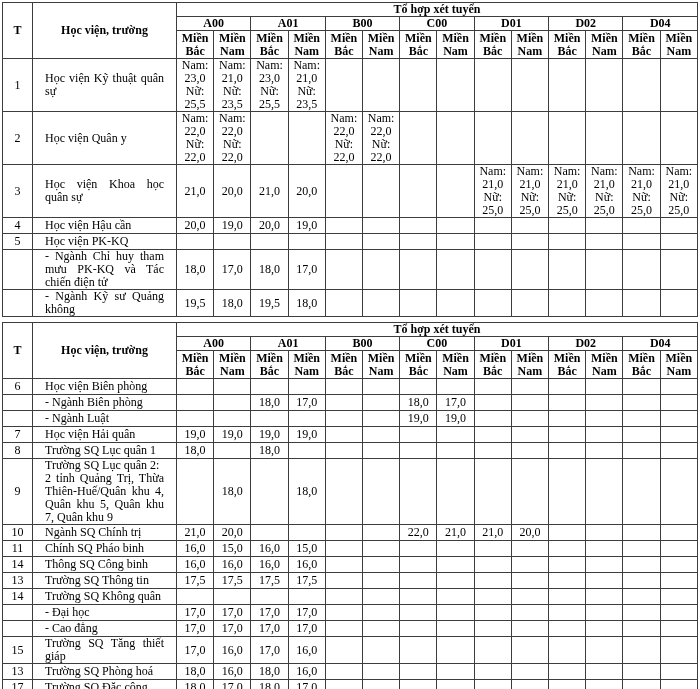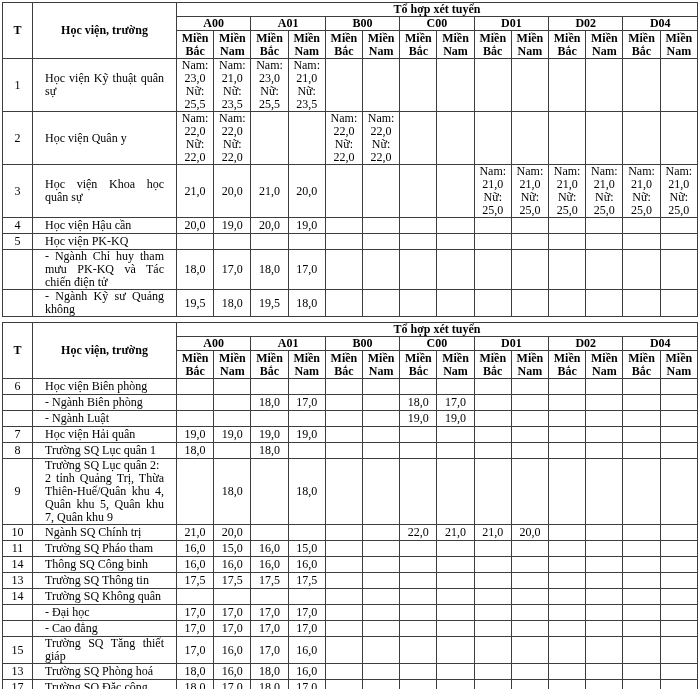--- a/index.html
+++ b/index.html
@@ -444,21 +444,21 @@
           <td class="val">21,0</td>
           <td class="val">21,0</td>
           <td class="val">20,0</td>
           <td class="val"></td>
           <td class="val"></td>
           <td class="val"></td>
           <td class="val"></td>
         </tr>
         <tr>
           <td class="num">11</td>
-          <td class="name">Trường SQ Pháo tham</td>
+          <td class="name">Chính SQ Pháo binh</td>
           <td class="val">16,0</td>
           <td class="val">15,0</td>
           <td class="val">16,0</td>
           <td class="val">15,0</td>
           <td class="val"></td>
           <td class="val"></td>
           <td class="val"></td>
           <td class="val"></td>
           <td class="val"></td>
           <td class="val"></td>

